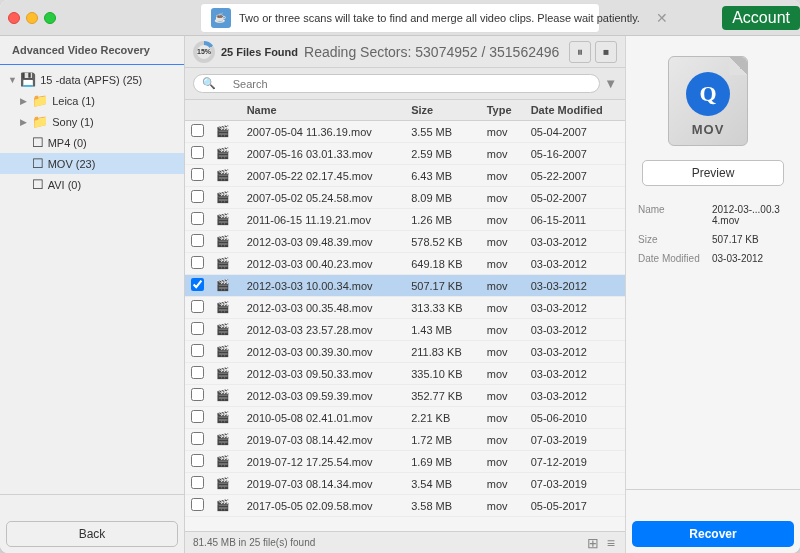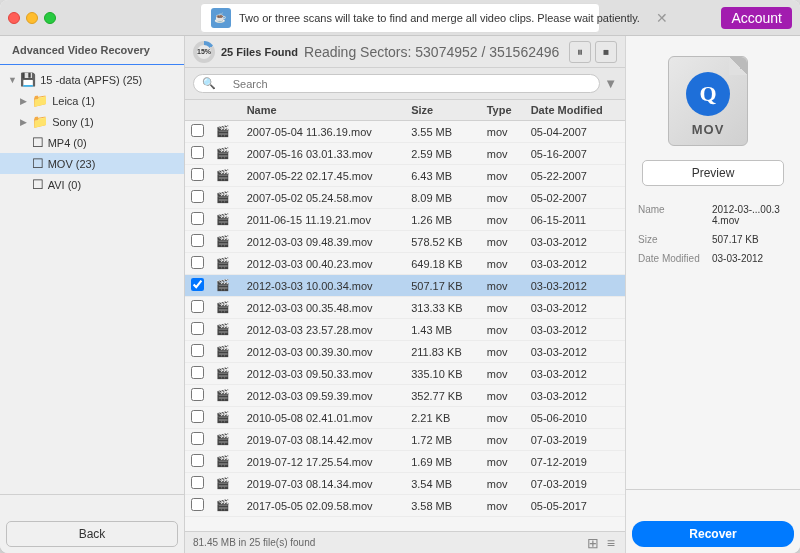--- a/index.html
+++ b/index.html
@@ -82,27 +82,27 @@
     .notif-close {
       margin-left: 8px;
       cursor: pointer;
       color: #999;
       font-size: 14px;
       line-height: 1;
     }
 
     .account-btn {
       position: absolute;
-      right: 8px;
-      background: #a21caf;
+      right: 0;
+      background: #15803d;
       color: white;
       border: none;
       border-radius: 4px;
       padding: 3px 10px;
-      font-size: 14px;
+      font-size: 16px;
       cursor: pointer;
     }
 
     
     .main-content {
       display: flex;
       flex: 1;
       overflow: hidden;
     }
 
@@ -439,21 +439,21 @@
     }
     .preview-footer {
       padding: 6px;
       border-top: 1px solid #d0d0d0;
     }
     .recover-btn {
       width: 100%;
       background: #007aff;
       color: white;
       border: none;
-      border-radius: 12px;
+      border-radius: 5px;
       padding: 6px;
       font-size: 12px;
       cursor: pointer;
       font-weight: 600;
       margin-top: 25px;
     }
 
     
     ::-webkit-scrollbar { width: 6px; }
     ::-webkit-scrollbar-track { background: #f0f0f0; }

